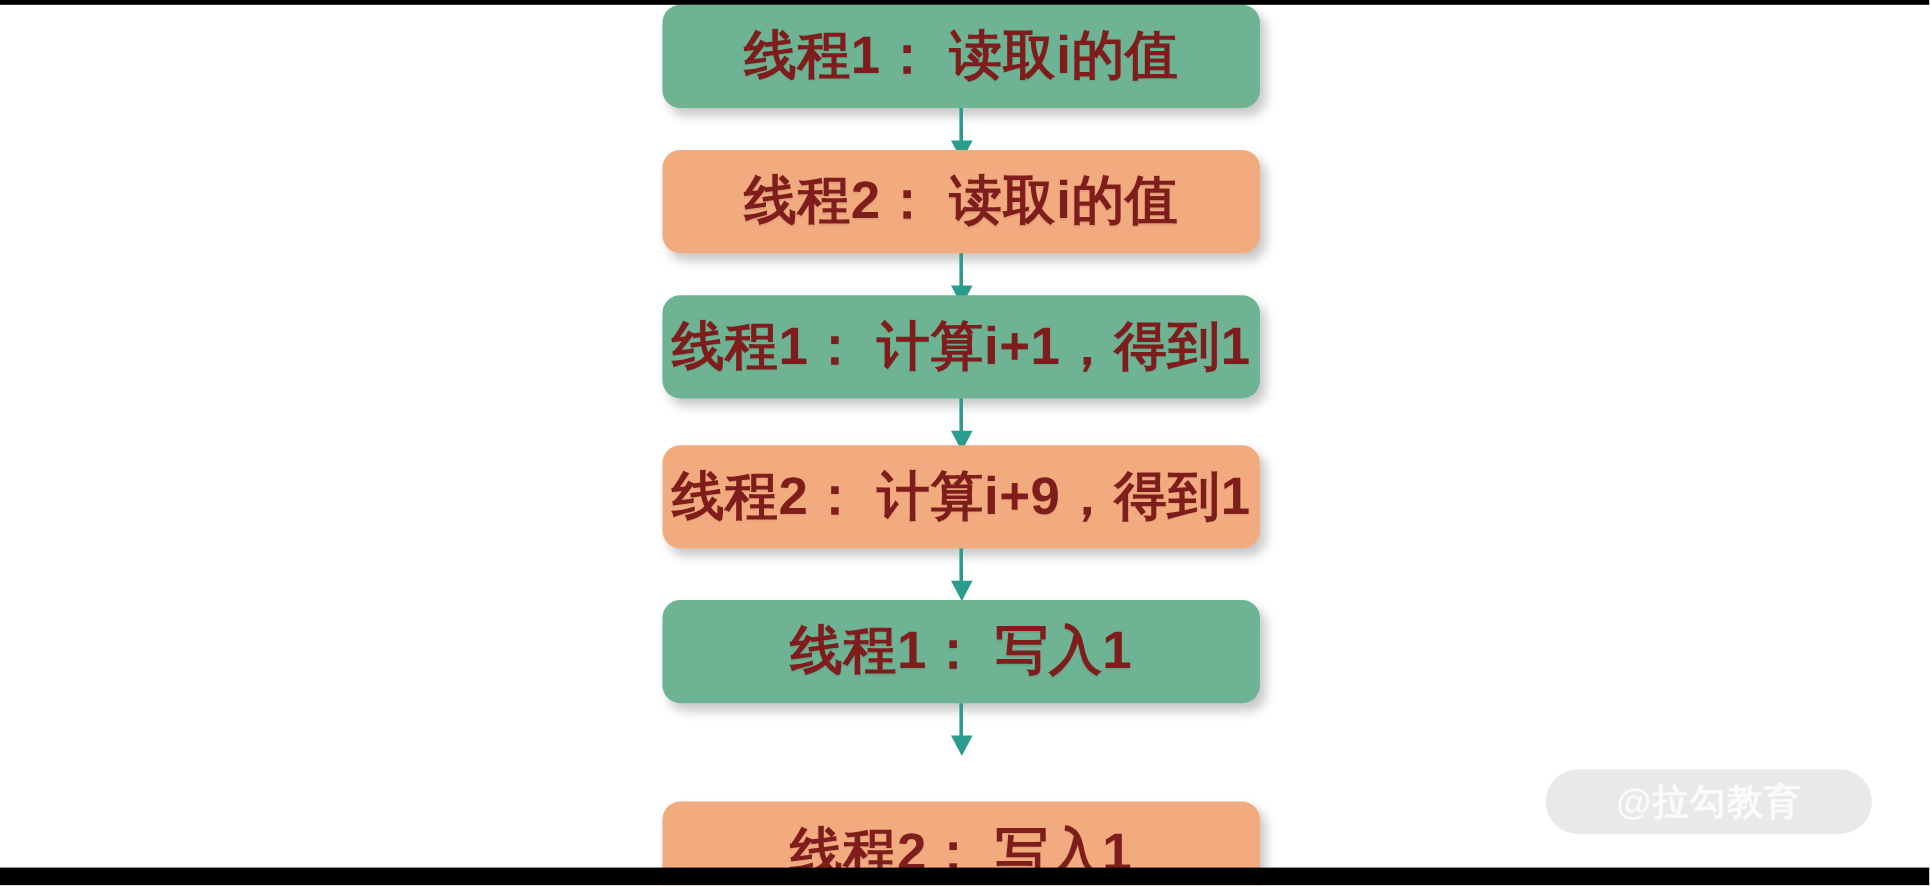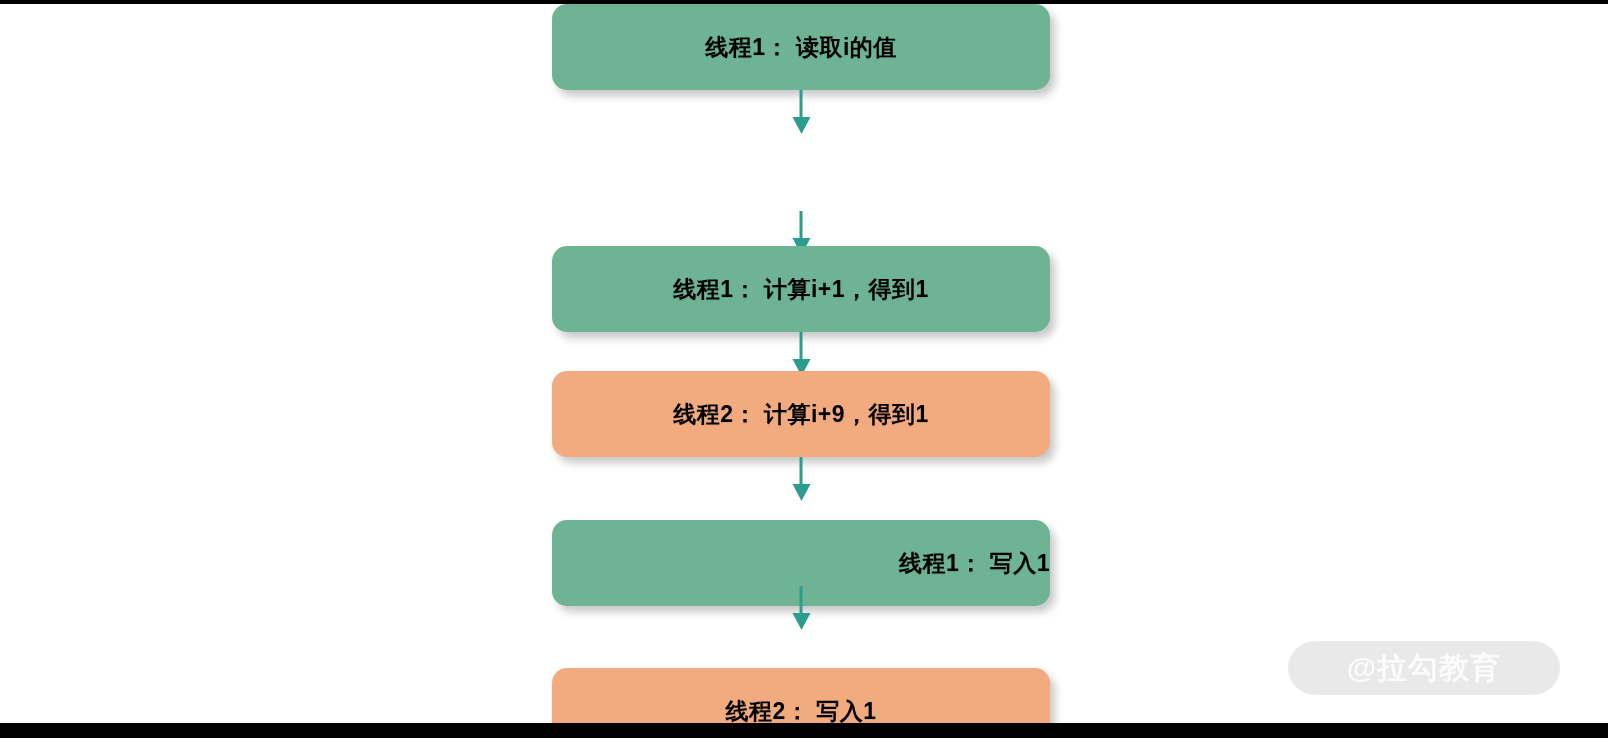--- a/index.html
+++ b/index.html
@@ -41,22 +41,22 @@
     width: 498px;
     height: 86px;
     border-radius: 15px;
     box-shadow: 5px 6px 9px rgba(0,0,0,0.22);
     display: flex;
     align-items: center;
     justify-content: center;
     box-sizing: border-box;
   }
   .node .label {
-    color: #000000;
-    font-size: 23px;
+    color: #7f1d1d;
+    font-size: 44px;
     font-weight: bold;
     letter-spacing: 0.5px;
     line-height: 1;
     white-space: nowrap;
     text-shadow: 0 1px 1px rgba(0,0,0,0.07);
   }
   .node.green  { background: #6db394; }
   .node.orange { background: #f2ab7f; }
 
   
@@ -111,39 +111,42 @@
 
   <div id="flow">
 
     <div class="node green" style="top:0px;">
       <span class="label">线程1： 读取i的值</span>
     </div>
     <div class="connector" style="top:86px; height:28px;">
       <span class="head"></span>
     </div>
 
+    <div class="node orange" style="top:121px;">
+      <span class="label">线程2： 读取i的值</span>
+    </div>
     <div class="connector" style="top:207px; height:28px;">
       <span class="head"></span>
     </div>
 
     <div class="node green" style="top:242px;">
       <span class="label">线程1： 计算i+1，得到1</span>
     </div>
     <div class="connector" style="top:328px; height:28px;">
       <span class="head"></span>
     </div>
 
     <div class="node orange" style="top:367px;">
       <span class="label">线程2： 计算i+9，得到1</span>
     </div>
     <div class="connector" style="top:453px; height:28px;">
       <span class="head"></span>
     </div>
 
-    <div class="node green" style="top:516px;justify-content:flex-end;">
+    <div class="node green" style="top:496px;">
       <span class="label">线程1： 写入1</span>
     </div>
     <div class="connector" style="top:582px; height:28px;">
       <span class="head"></span>
     </div>
 
     <div class="node orange" style="top:617px;margin-top:47px;">
       <span class="label">线程2： 写入1</span>
     </div>
 

